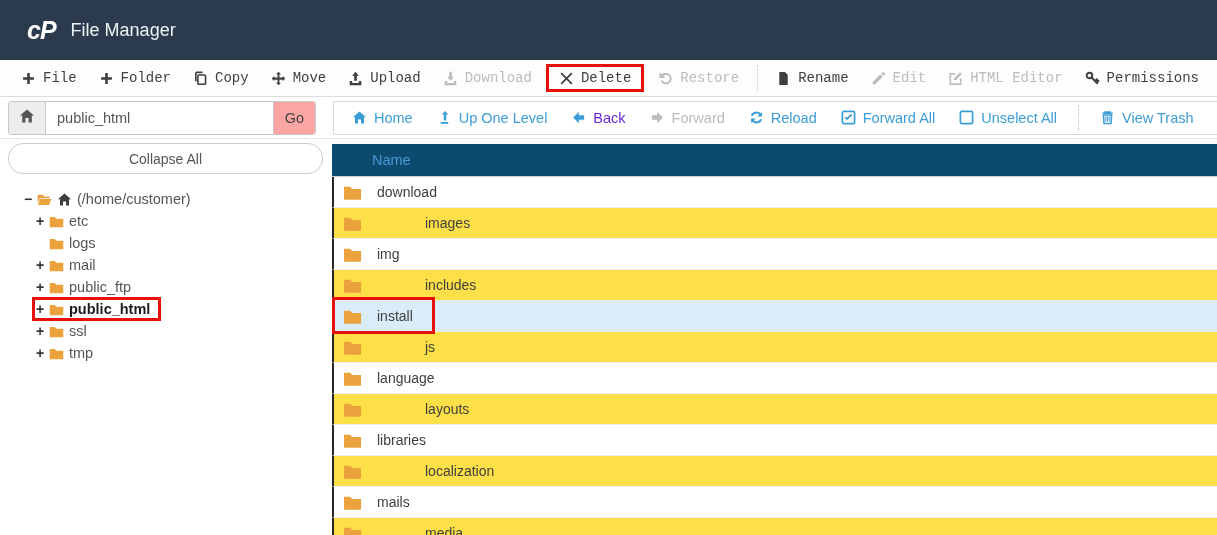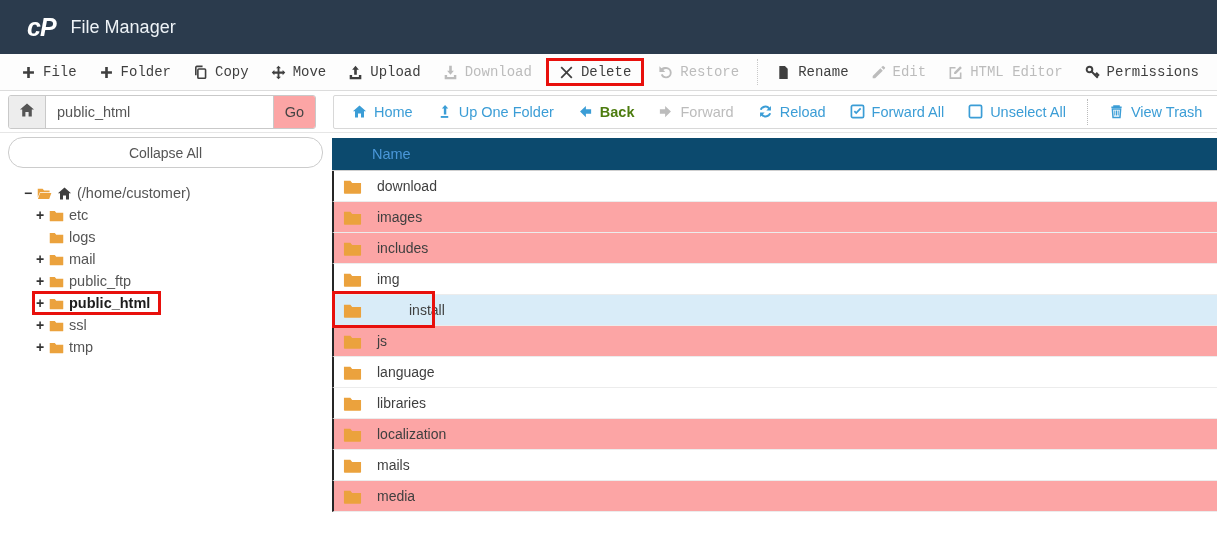--- a/index.html
+++ b/index.html
@@ -1,21 +1,21 @@
 <!DOCTYPE html>
 <html><head>
 <meta charset="utf-8">
 <style>
   * { margin:0; padding:0; box-sizing:border-box; }
   body { background:#fff; }
   .screen{position:relative;width:1217px;height:535px;overflow:hidden;background:#fff;
           font-family:"Liberation Sans",sans-serif;}
 
   
-  .app-header{height:54px;background:#2b3b4d;display:flex;align-items:center;padding-left:27px;}
+  .app-header{height:60px;background:#2b3b4d;display:flex;align-items:center;padding-left:27px;}
   .logo{color:#fff;font-weight:bold;font-style:italic;font-size:25px;letter-spacing:-1px;margin-right:15px;}
   .app-title{font-size:18px;color:#eef3f7;font-weight:400;}
 
   
   .toolbar1{height:37px;display:flex;align-items:center;padding-left:10px;background:#fdfdfd;
             border-bottom:1px solid #dcdcdc;white-space:nowrap;font-family:Liberation Mono, monospace;}
   .tb-btn{display:inline-flex;align-items:center;gap:7px;font-size:14px;color:#3f3f3f;
           margin:0 11px;cursor:pointer;}
   .tb-btn .icon{display:inline-flex;}
   .tb-btn .icon svg{display:block;}
@@ -33,21 +33,21 @@
   .path-input{flex:1;border:none;outline:none;padding:0 11px;font-size:14.5px;color:#555;
               font-family:"Liberation Sans",sans-serif;}
   .go-btn{width:42px;border-left:1px solid #c9c9c9;background:#fca5a5;display:flex;align-items:center;
           justify-content:center;font-size:14.5px;color:#444;cursor:pointer;}
   .nav-group{margin-left:17px;height:34px;border:1px solid #d8d8d8;border-radius:2px;display:flex;
              align-items:center;padding:0 6px;width:1000px;flex:none;background:#fff;}
   .nav-item{display:inline-flex;align-items:center;gap:7px;font-size:14.5px;margin:0 12px;
             white-space:nowrap;cursor:pointer;}
   .nav-item .icon svg{display:block;}
   .nav-blue{color:#3b9dd6;}
-  .nav-darkblue{color:#4d7c0f;font-weight:bold;}
+  .nav-darkblue{color:#6d28d9;}
   .nav-darkblue .icon{color:#3b9dd6;}
   .nav-disabled{color:#bcbcbc;cursor:default;text-align:right;}
   .nav-sep{height:26px;border-left:1px dotted #bbb;margin:0 9px;}
 
   
   .content{display:flex;height:409px;align-items:stretch;}
   .sidebar{width:332px;flex:none;padding-top:4px;}
   .collapse-btn{margin:0 9px 0 8px;height:31px;border:1px solid #ccc;border-radius:15px;background:#fff;
                 display:flex;align-items:center;justify-content:center;font-size:14px;color:#555;cursor:pointer;}
   .tree{padding:14px 0 0 24px;font-size:14.5px;color:#555;}
@@ -60,22 +60,22 @@
   .tree-label{cursor:pointer;white-space:nowrap;}
   .tree-highlight{display:inline-flex;align-items:center;border:3px solid #e8100c;
                   padding:1px 8px 1px 1px;margin-left:-4px;}
   .tree-highlight .tree-label{font-weight:bold;color:#1d1d1d;}
 
   .main{flex:1;position:relative;min-width:0;}
   .table-header{margin-top:5px;height:33px;background:#0c4a6e;border-bottom:1px solid #cfcfcf;
                 display:flex;align-items:center;padding-left:40px;font-size:14.5px;color:#4a97d9;}
   .file-row{height:31px;display:flex;align-items:center;background:#fff;border-bottom:1px solid #ececec;
             border-left:2px solid #262626;padding-left:9px;position:relative;cursor:pointer;}
-  .file-row.alt{background:#fca5a5;}
-  .file-row.selected{background:#d9ecf8;gap:32px;}
+  .file-row.alt{background:#fde047;gap:48px;}
+  .file-row.selected{background:#d9ecf8;}
   .row-icon{display:inline-flex;color:#eba23d;margin-right:15px;flex:none;}
   .row-icon svg{display:block;}
   .row-name{font-size:14px;color:#3f3f3f;}
   .row-redbox{position:absolute;left:-2px;top:-4px;width:103px;height:37px;border:3px solid #e8100c;
               pointer-events:none;z-index:5;}
 </style>
 </head>
 <body>
 
 <div class="screen">
@@ -223,21 +223,21 @@
           </span>
           <span>Home</span>
         </span>
         <span class="nav-item nav-blue">
           <span class="icon">
             <svg width="15" height="15" viewBox="0 0 16 16" fill="currentColor">
               <path d="M8.6 1l3.4 3.9H9.9v6.2H7.3V4.9H5.2z"></path>
               <path d="M4 12.8h8v2H4z"></path>
             </svg>
           </span>
-          <span>Up One Folder</span>
+          <span>Up One Level</span>
         </span>
         <span class="nav-item nav-darkblue">
           <span class="icon">
             <svg width="15" height="15" viewBox="0 0 16 16" fill="currentColor">
               <path d="M8.4 2L2.2 8l6.2 6v-3.6h5.6V5.6H8.4z"></path>
             </svg>
           </span>
           <span>Back</span>
         </span>
         <span class="nav-item nav-disabled">
@@ -396,35 +396,35 @@
             <span class="row-name">download</span>
           </div>
           <div class="file-row alt">
             <span class="row-icon">
               <svg width="19" height="19" viewBox="0 0 16 16" fill="currentColor">
                 <path d="M.8 3.2h5.4l1.5 1.9h7.5v8.4a.7.7 0 0 1-.7.7H1.5a.7.7 0 0 1-.7-.7z"></path>
               </svg>
             </span>
             <span class="row-name">images</span>
           </div>
+          <div class="file-row">
+            <span class="row-icon">
+              <svg width="19" height="19" viewBox="0 0 16 16" fill="currentColor">
+                <path d="M.8 3.2h5.4l1.5 1.9h7.5v8.4a.7.7 0 0 1-.7.7H1.5a.7.7 0 0 1-.7-.7z"></path>
+              </svg>
+            </span>
+            <span class="row-name">img</span>
+          </div>
           <div class="file-row alt">
             <span class="row-icon">
               <svg width="19" height="19" viewBox="0 0 16 16" fill="currentColor">
                 <path d="M.8 3.2h5.4l1.5 1.9h7.5v8.4a.7.7 0 0 1-.7.7H1.5a.7.7 0 0 1-.7-.7z"></path>
               </svg>
             </span>
             <span class="row-name">includes</span>
-          </div>
-          <div class="file-row">
-            <span class="row-icon">
-              <svg width="19" height="19" viewBox="0 0 16 16" fill="currentColor">
-                <path d="M.8 3.2h5.4l1.5 1.9h7.5v8.4a.7.7 0 0 1-.7.7H1.5a.7.7 0 0 1-.7-.7z"></path>
-              </svg>
-            </span>
-            <span class="row-name">img</span>
           </div>
           <div class="file-row selected">
             <div class="row-redbox"></div>
             <span class="row-icon">
               <svg width="19" height="19" viewBox="0 0 16 16" fill="currentColor">
                 <path d="M.8 3.2h5.4l1.5 1.9h7.5v8.4a.7.7 0 0 1-.7.7H1.5a.7.7 0 0 1-.7-.7z"></path>
               </svg>
             </span>
             <span class="row-name">install</span>
           </div>
@@ -436,20 +436,28 @@
             </span>
             <span class="row-name">js</span>
           </div>
           <div class="file-row">
             <span class="row-icon">
               <svg width="19" height="19" viewBox="0 0 16 16" fill="currentColor">
                 <path d="M.8 3.2h5.4l1.5 1.9h7.5v8.4a.7.7 0 0 1-.7.7H1.5a.7.7 0 0 1-.7-.7z"></path>
               </svg>
             </span>
             <span class="row-name">language</span>
+          </div>
+          <div class="file-row alt">
+            <span class="row-icon">
+              <svg width="19" height="19" viewBox="0 0 16 16" fill="currentColor">
+                <path d="M.8 3.2h5.4l1.5 1.9h7.5v8.4a.7.7 0 0 1-.7.7H1.5a.7.7 0 0 1-.7-.7z"></path>
+              </svg>
+            </span>
+            <span class="row-name">layouts</span>
           </div>
           <div class="file-row">
             <span class="row-icon">
               <svg width="19" height="19" viewBox="0 0 16 16" fill="currentColor">
                 <path d="M.8 3.2h5.4l1.5 1.9h7.5v8.4a.7.7 0 0 1-.7.7H1.5a.7.7 0 0 1-.7-.7z"></path>
               </svg>
             </span>
             <span class="row-name">libraries</span>
           </div>
           <div class="file-row alt">

